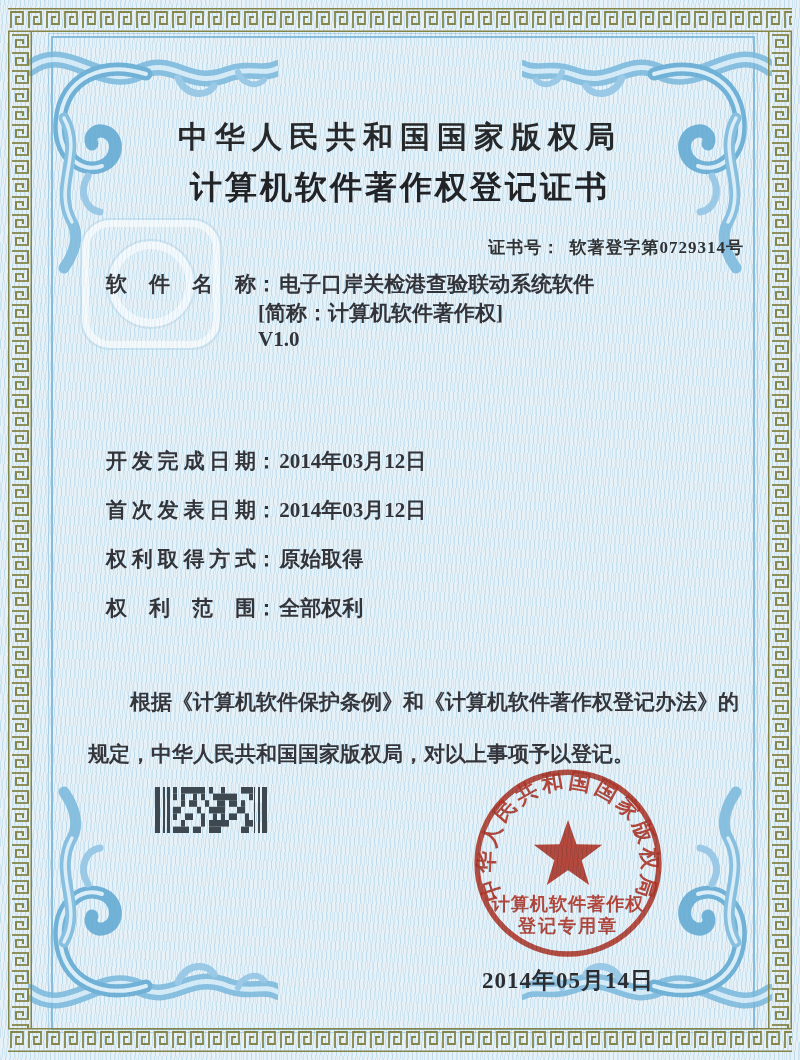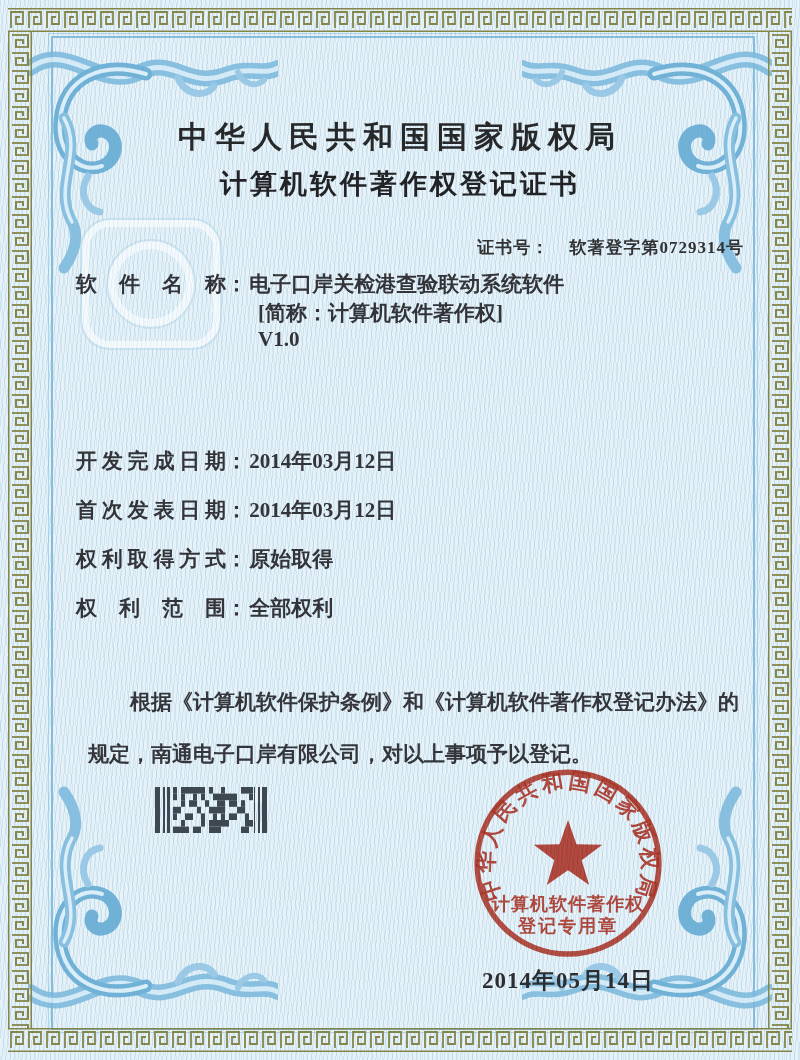--- a/index.html
+++ b/index.html
@@ -37,28 +37,28 @@
     content:""; position:absolute; left:24px; top:19px; width:86px; height:86px;
     border-radius:50%; border:2px solid rgba(173,208,228,.40);
     box-shadow:inset 0 0 0 8px rgba(255,255,255,.5);
   }
   .authority{
     position:absolute; top:117px; left:0; width:100%; text-align:center; z-index:3;
     font-size:30px; font-weight:700; letter-spacing:7px; color:#27282a;
   }
   .cert-title{
     position:absolute; top:166px; left:0; width:100%; text-align:center; z-index:3;
-    font-size:27px; font-weight:700; letter-spacing:3px; color:#222326;
+    font-size:32px; font-weight:700; letter-spacing:3px; color:#222326;
   }
   .certno{
     position:absolute; top:236px; right:56px; z-index:3;
     font-size:17px; font-weight:700; letter-spacing:1px; white-space:nowrap;
   }
-  .certno .v{margin-left:15px;}
-  .row{position:absolute; left:76px; z-index:3; white-space:nowrap;
+  .certno .v{margin-left:4px;}
+  .row{position:absolute; left:106px; z-index:3; white-space:nowrap;
        font-size:21px; font-weight:700; color:#33343a;}
   .row .lbl{display:inline-block; width:150px; text-align:justify; text-align-last:justify;}
   .row .colon{display:inline-block; width:14px;}
   .row .val{margin-left:4px;}
   .cont{position:absolute; left:258px; z-index:3; font-size:21px; font-weight:700;
         color:#33343a; white-space:nowrap;}
   .stmt{position:absolute; left:88px; width:665px; z-index:3;
         font-size:21px; font-weight:700; color:#35363c;}
   .stmt.l1{text-indent:42px;}
   .barcode{position:absolute; left:150px; top:787px; z-index:3;}
@@ -170,21 +170,21 @@
   <div class="row" style="top:594px">
     <span class="lbl">权利范围</span><span class="colon">：</span>
     <span class="val">全部权利</span>
   </div>
   <div class="row" style="top:545px">
     <span class="lbl">权利取得方式</span><span class="colon">：</span>
     <span class="val">原始取得</span>
   </div>
 
   <div class="stmt l1" style="top:688px">根据《计算机软件保护条例》和《计算机软件著作权登记办法》的</div>
-  <div class="stmt" style="top:740px">规定，南通电子口岸有限公司，对以上事项予以登记。</div>
+  <div class="stmt" style="top:740px">规定，中华人民共和国国家版权局，对以上事项予以登记。</div>
 
   <div class="barcode">
     <svg id="barcode-svg" width="122" height="46" viewBox="0 0 112 46">
         <rect x="0" y="0" width="5" height="46" fill="#3d4850"></rect>
         <rect x="8" y="0" width="2" height="46" fill="#3d4850"></rect>
         <rect x="12" y="0" width="3" height="46" fill="#3d4850"></rect>
         <rect x="99" y="0" width="1" height="46" fill="#3d4850"></rect>
         <rect x="103" y="0" width="2" height="46" fill="#3d4850"></rect>
         <rect x="107" y="0" width="5" height="46" fill="#3d4850"></rect>
         <rect x="18" y="0" width="4" height="6.6" fill="#3d4850"></rect>

